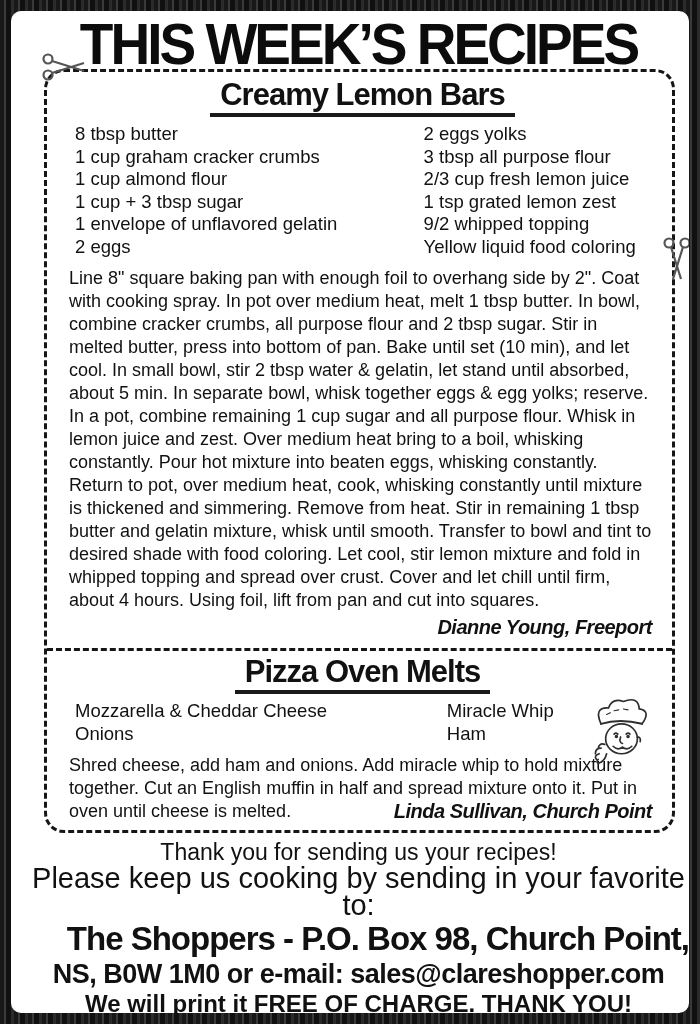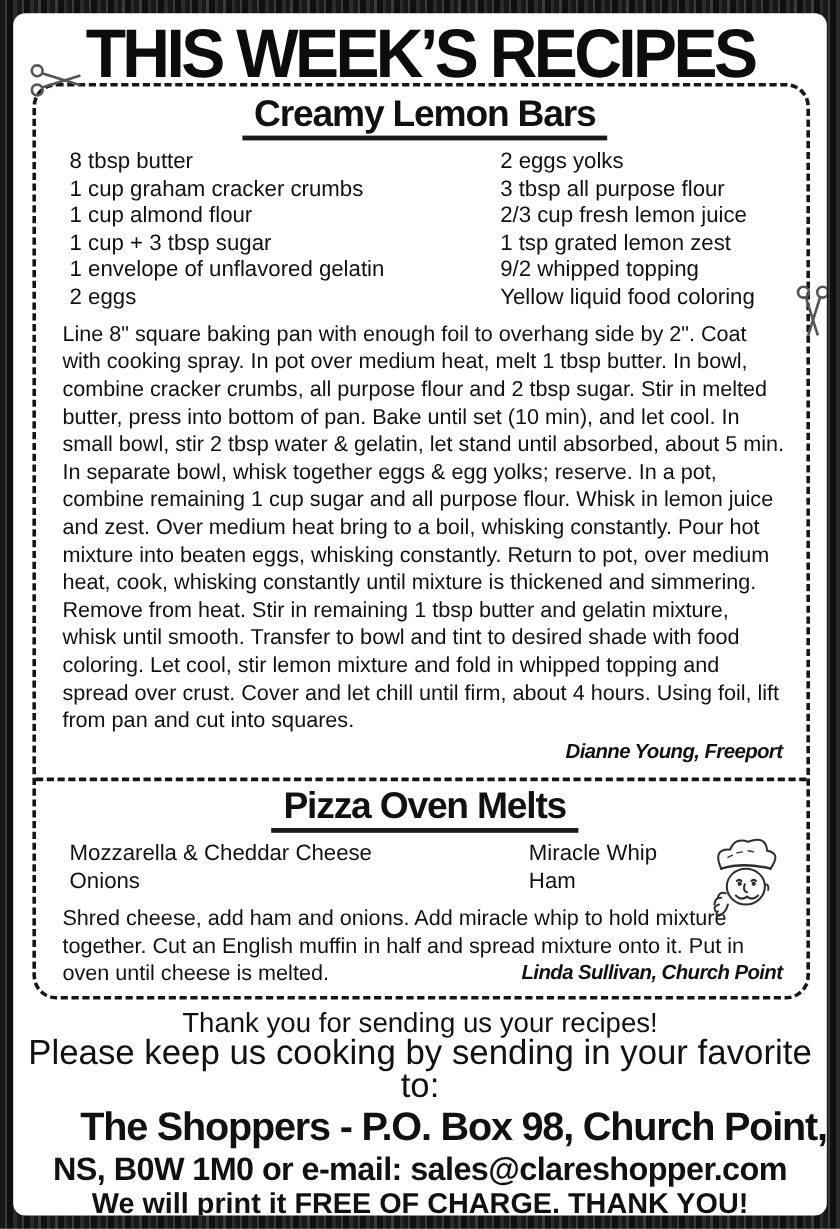--- a/index.html
+++ b/index.html
@@ -2,42 +2,42 @@
 <html><head>
 <meta charset="utf-8">
 <style>
   html,body{margin:0;padding:0;background:#888;}
   .viewport{width:700px;height:1024px;overflow:hidden;position:relative;
     font-family:"Liberation Sans","DejaVu Sans",sans-serif;color:#111;}
   .frame{position:absolute;inset:0;
     background:repeating-linear-gradient(90deg,#181818 0 4px,#3a3a3a 4px 6px,#101010 6px 11px,#2b2b2b 11px 14px);
     padding:11px;box-sizing:border-box;}
   .paper{background:#fff;width:100%;height:100%;border-radius:10px;box-sizing:border-box;
-    padding:2px 0 0 0;overflow:hidden;}
+    padding:2px 0 0 17px;overflow:hidden;}
   
   .page-title{margin:2px 0 0 0;text-align:center;font-size:55px;line-height:58px;
     font-weight:bold;letter-spacing:-3px;transform:scaleY(1.04);color:#0c0c0c;}
   
   .coupon{position:relative;margin:-4px 14px 0 16px;border:3px dashed #161616;border-radius:20px;
     padding:2px 16px 6px 22px;box-sizing:border-box;}
   .scissors{position:absolute;color:#555;}
   .scissors-top{top:-22px;left:-6px;}
   .scissors-right{top:168px;right:-26px;transform:rotate(90deg);}
   .recipe-title{margin:4px auto 6px auto;text-align:right;font-size:31px;line-height:34px;
     font-weight:bold;letter-spacing:-1px;width:max-content;border-bottom:4px solid #1a1a1a;
     padding:0 10px 1px 10px;}
   .ing-cols{display:flex;margin:4px 0 2px 6px;}
   .ing-list{list-style:none;margin:0;padding:0;font-size:18.5px;line-height:22.5px;}
   .ing-left{flex:0 0 60%;}
   .ing-right{flex:1;}
   .pizza-cols{position:relative;margin-top:2px;}
   .pizza-cols .ing-left{flex:0 0 64%;}
   .instructions{margin:9px 0 0 0;font-size:18px;line-height:23px;text-align:left;}
   .attribution{margin:2px 4px 0 0;text-align:right;font-weight:bold;font-style:italic;
-    font-size:17px;line-height:26px;letter-spacing:-0.5px;}
+    font-size:20px;line-height:26px;letter-spacing:-0.5px;}
   .attribution-pizza{margin-top:-25px;}
   .divider{border-top:3px dashed #161616;margin:8px -16px 2px -22px;}
   .chef{position:absolute;right:-2px;top:-6px;}
   
   .footer{text-align:center;margin-top:6px;}
   .footer p{margin:0;}
   .f1{font-size:23px;line-height:26px;}
   .f2{font-size:29px;line-height:27px;}
   .f3{font-size:33px;line-height:40px;font-weight:bold;letter-spacing:-1px;text-align:right;}
   .f4{font-size:27px;line-height:31px;font-weight:bold;letter-spacing:-0.5px;}

